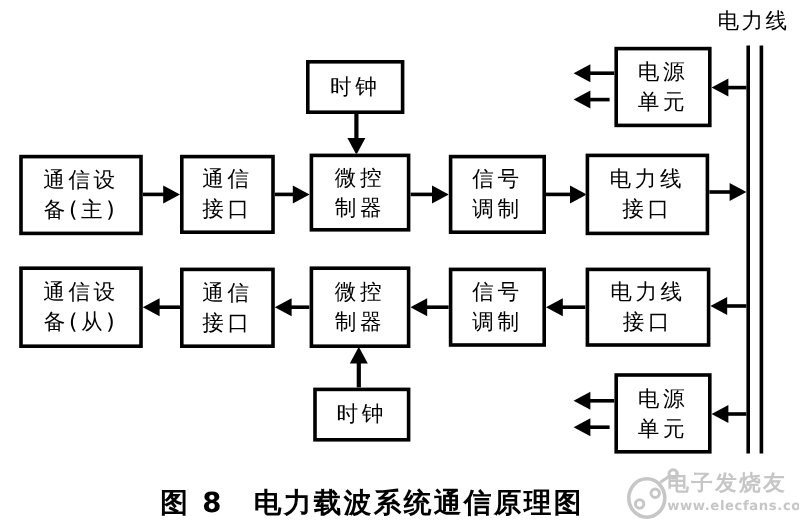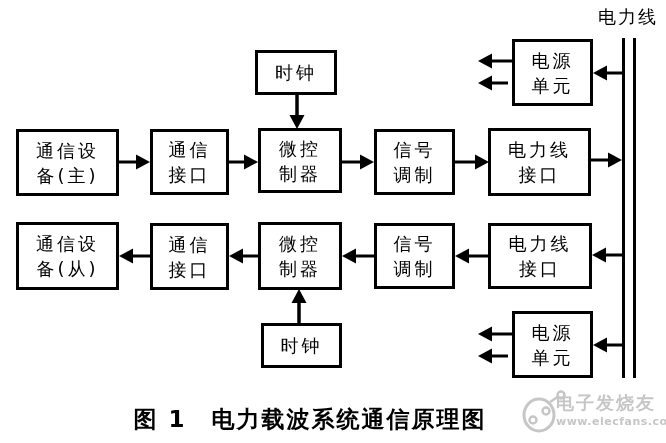--- a/index.html
+++ b/index.html
@@ -151,21 +151,21 @@
   <div class="box" style="left:374px;top:223px;width:81px;height:66px;">信号
 调制</div>
   <div class="box" style="left:488px;top:223px;width:104px;height:66px;">电力线
 接口</div>
 
   <div class="box" style="left:512px;top:311px;width:81px;height:67px;">电源
 单元</div>
   <div class="box" style="left:261px;top:323px;width:81px;height:45px;">时钟</div>
 
   <div class="powerline-label">电力线</div>
-  <div class="caption">图 1　电力载波系统通信原理图</div>
+  <div class="caption">图 8　电力载波系统通信原理图</div>
 
   <div class="watermark" style="color:#c6c6c6;">
     <svg width="52" height="50" viewBox="0 0 52 50" style="position:absolute;left:8px;top:4px;">
       <ellipse cx="25" cy="26" rx="15" ry="16" fill="none" stroke="#c6c6c6" stroke-width="3"></ellipse>
       <circle cx="19" cy="31" r="3.5" fill="none" stroke="#c6c6c6" stroke-width="2.5"></circle>
       <circle cx="32" cy="22" r="3.5" fill="none" stroke="#c6c6c6" stroke-width="2.5"></circle>
       <line x1="36" y1="13" x2="45" y2="7" stroke="#c6c6c6" stroke-width="2.5"></line>
       <circle cx="47" cy="6" r="3.5" fill="none" stroke="#c6c6c6" stroke-width="2.5"></circle>
     </svg>
     <div class="wm-text">电子发烧友</div>

